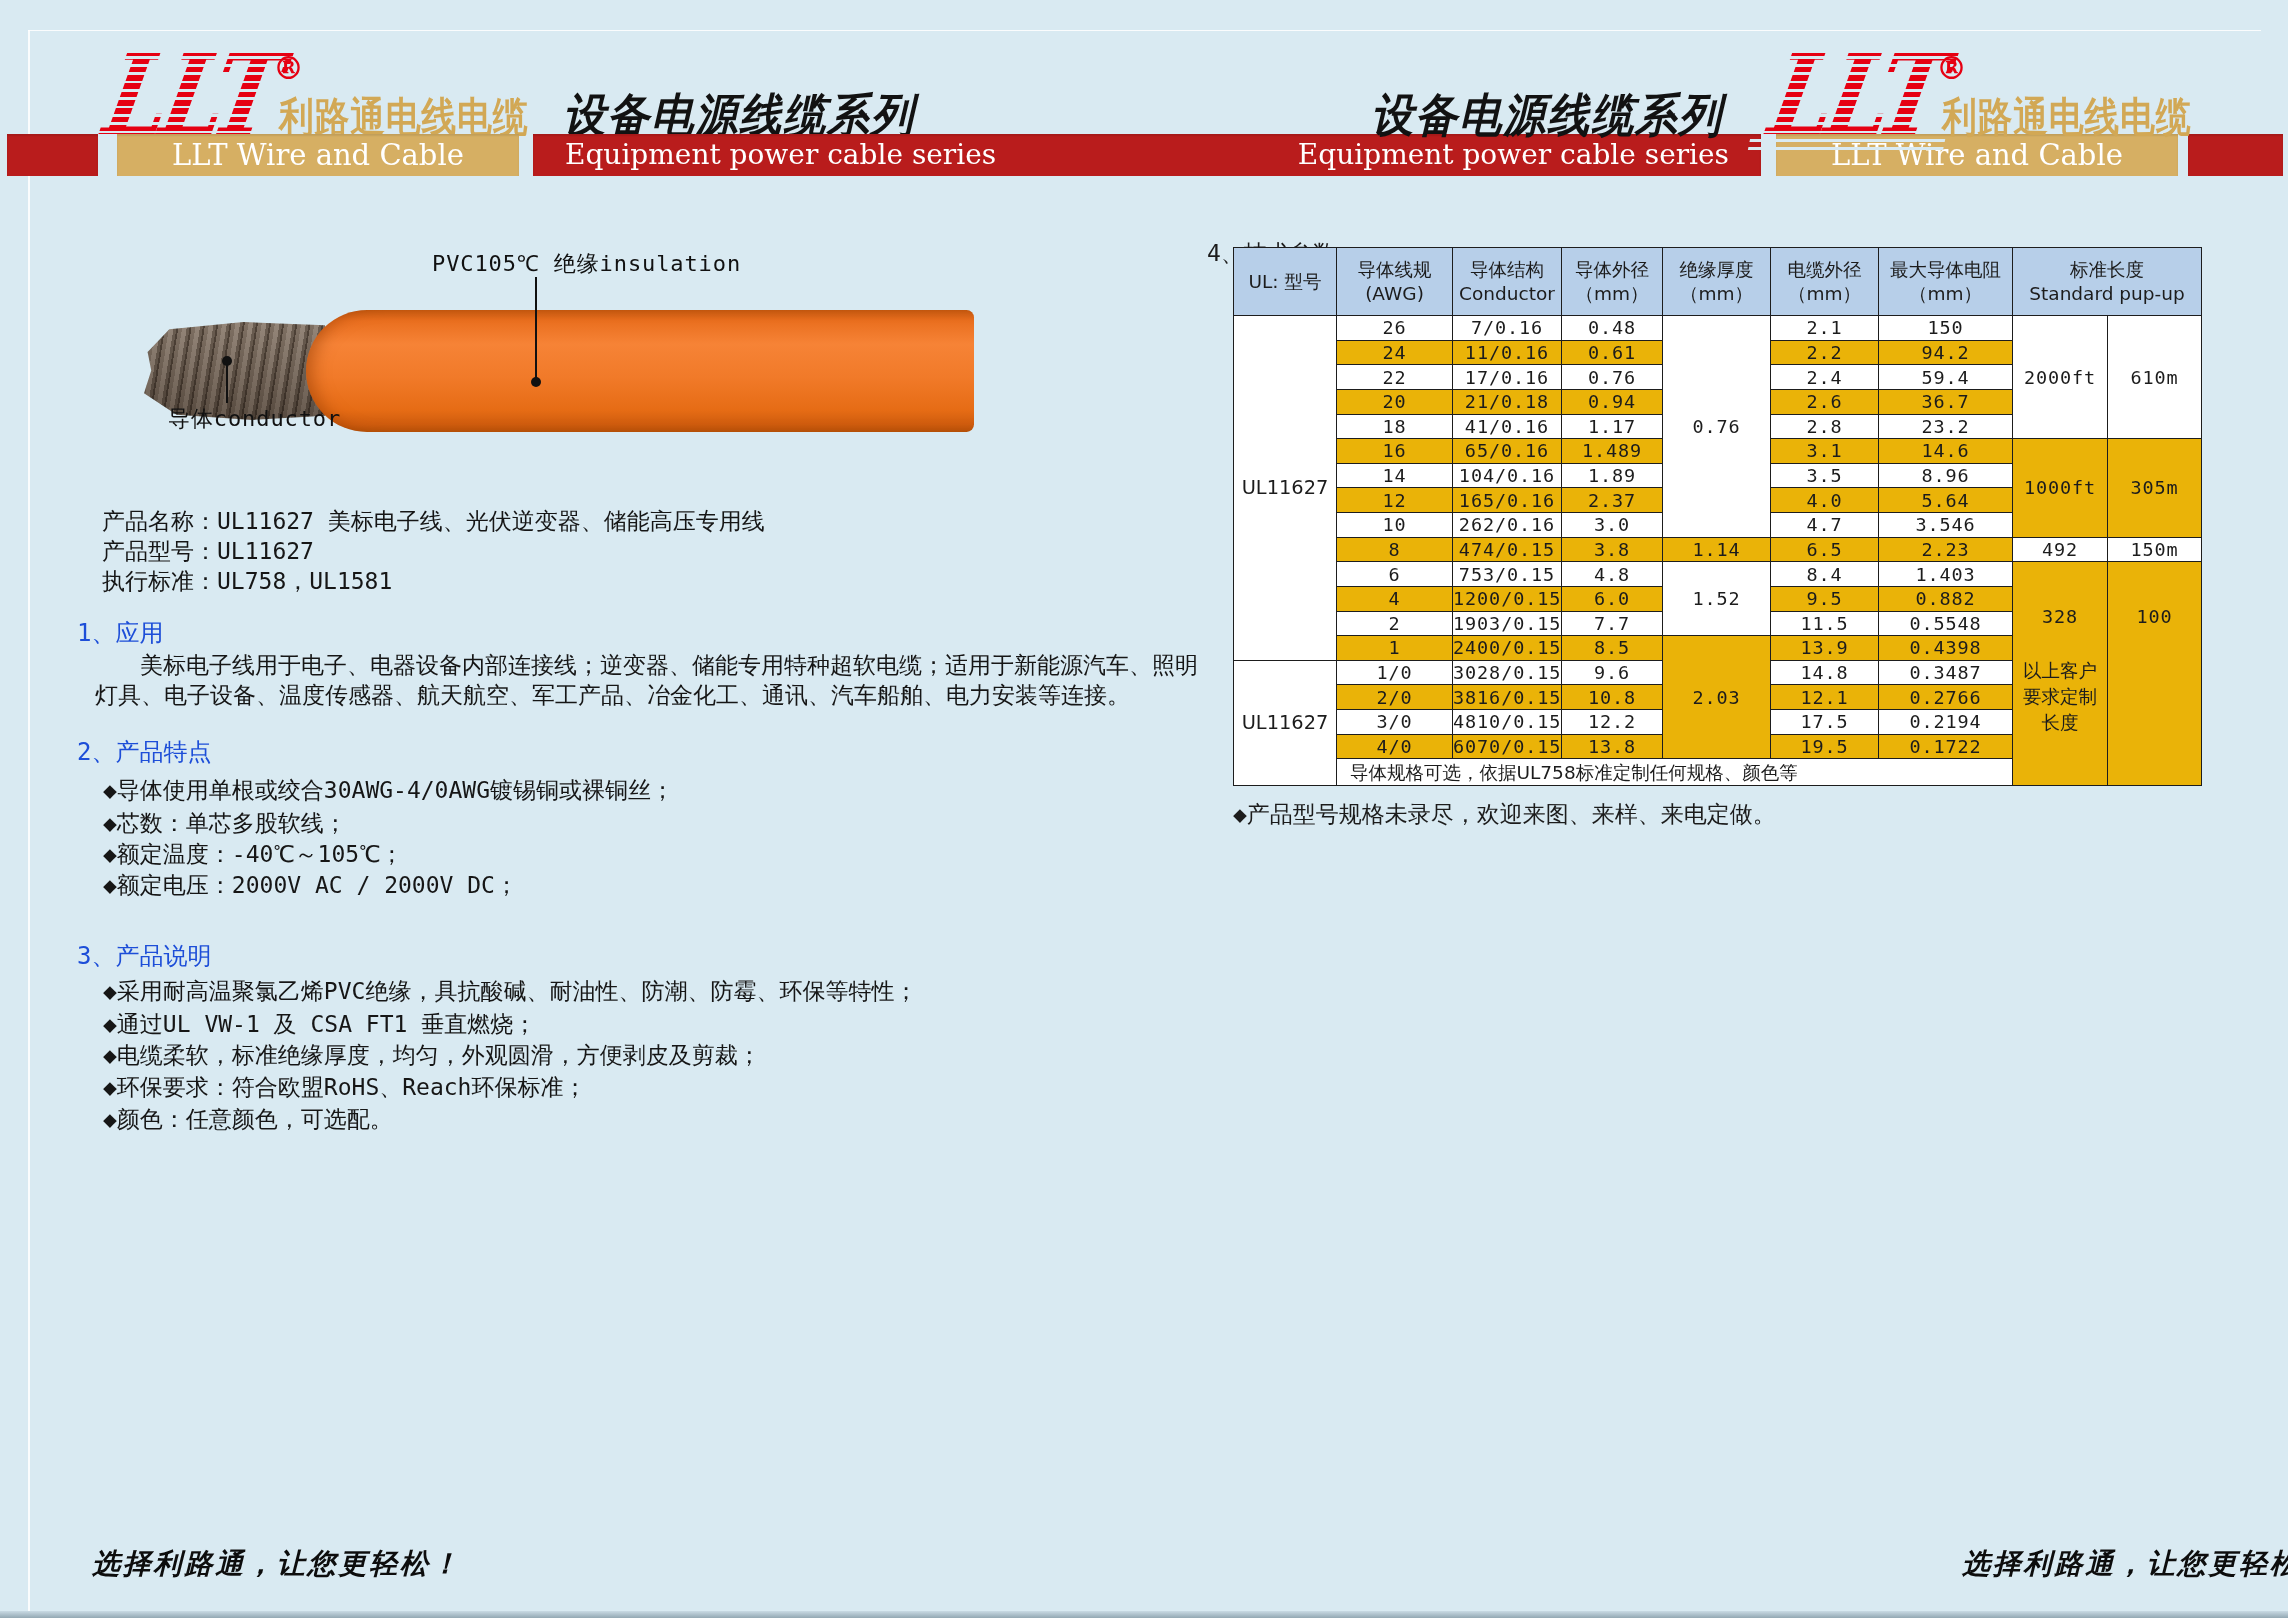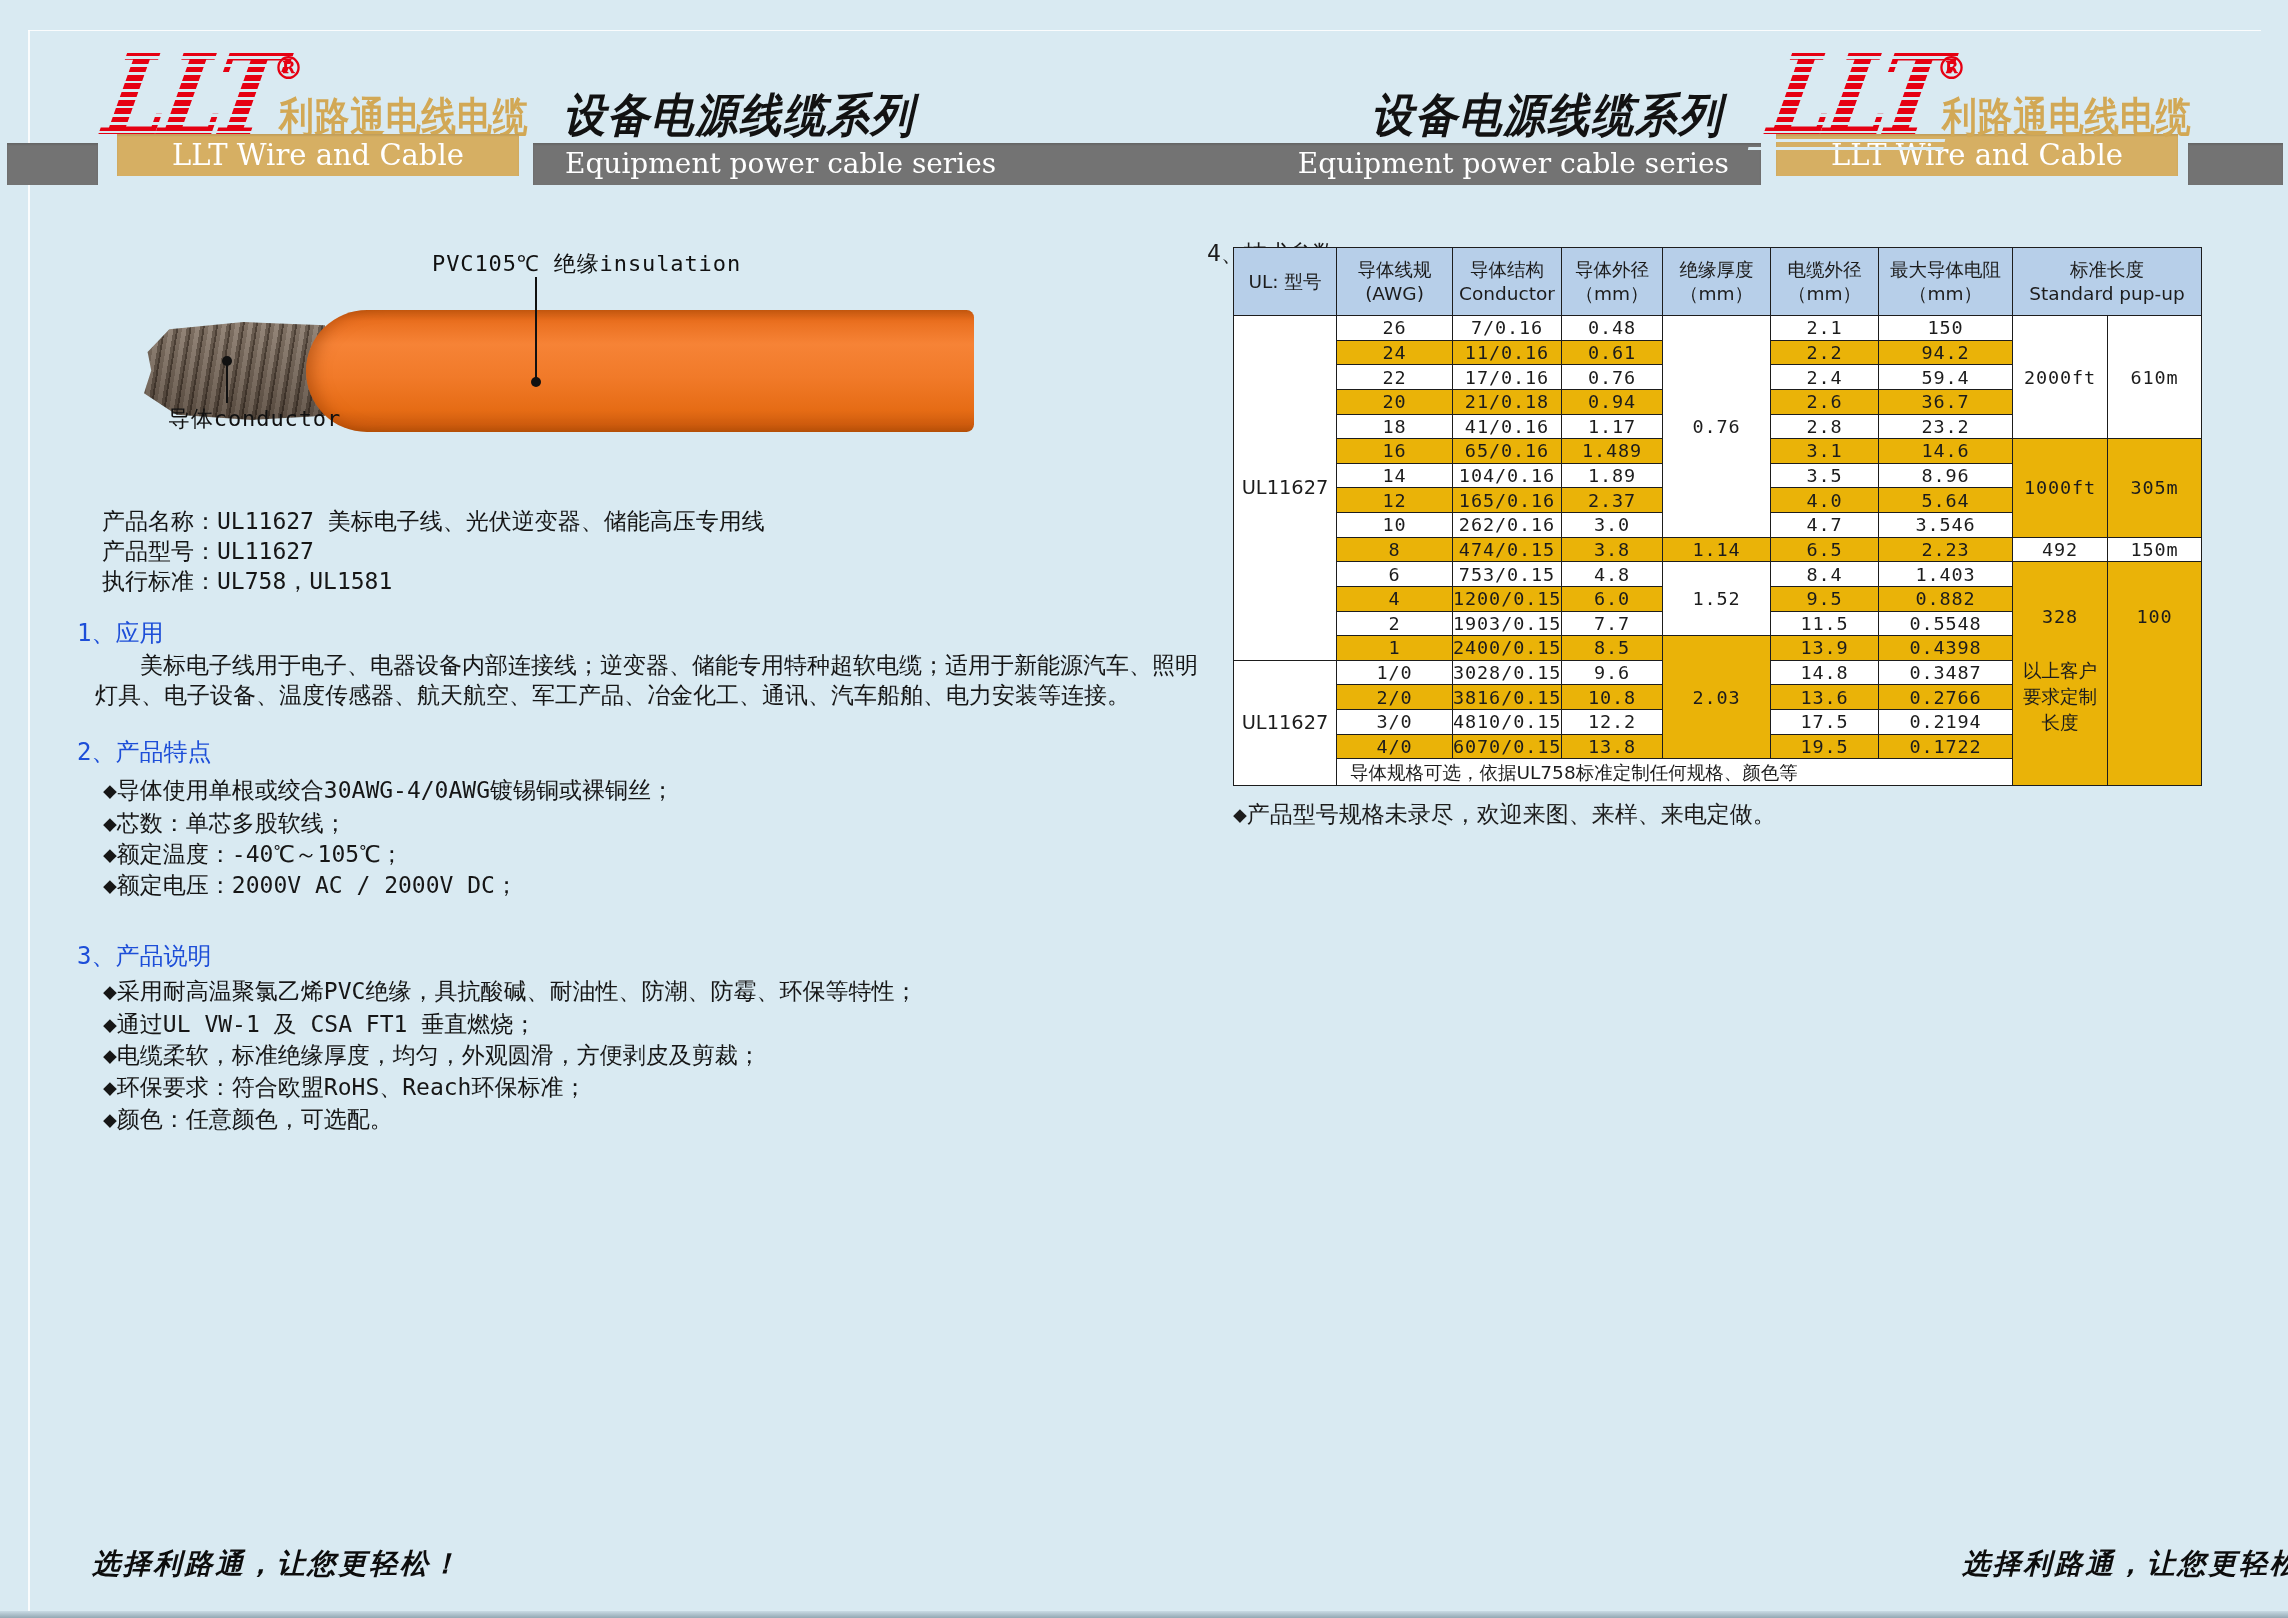--- a/index.html
+++ b/index.html
@@ -38,21 +38,21 @@
     font-family:"DejaVu Sans","Liberation Sans",sans-serif;
     transform:scaleX(.85); transform-origin:left top; letter-spacing:0.9px;
   }
   .series-title {
     font-family:"DejaVu Serif","Liberation Serif",serif;
     font-style:italic; font-weight:bold; font-size:46px; color:#121212;
     white-space:nowrap; transform:scaleX(.92); transform-origin:left top;
     letter-spacing:1.8px;
   }
   .bar { top:134px; height:42px; box-shadow:inset 0 1.8px 1.8px rgba(0,0,0,.12); }
-  .bar-blue { background:#737373;margin-top:9px; }
+  .bar-blue { background:#b91c1c; }
   .bar-gold { background:#d6af63; box-shadow:inset 0 1.8px 1.8px rgba(0,0,0,.10); }
   .bar-text {
     font-family:"DejaVu Serif","Liberation Serif",serif;
     color:#ffffff; font-size:28px; white-space:nowrap; line-height:42px;
   }
   .bar-gold .bar-text { width:100%; text-align:center; display:block; font-size:29px; }
 
   
   .strands {
     left:144px; top:319px; width:181px; height:103px;
@@ -373,21 +373,21 @@
           <td class="v">1/0</td>
           <td class="v">3028/0.15</td>
           <td class="v">9.6</td>
           <td class="v">14.8</td>
           <td class="v">0.3487</td>
         </tr>
         <tr>
           <td class="v b">2/0</td>
           <td class="v b">3816/0.15</td>
           <td class="v b">10.8</td>
-          <td class="v b">13.6</td>
+          <td class="v b">12.1</td>
           <td class="v b">0.2766</td>
         </tr>
         <tr>
           <td class="v">3/0</td>
           <td class="v">4810/0.15</td>
           <td class="v">12.2</td>
           <td class="v">17.5</td>
           <td class="v">0.2194</td>
         </tr>
         <tr>

